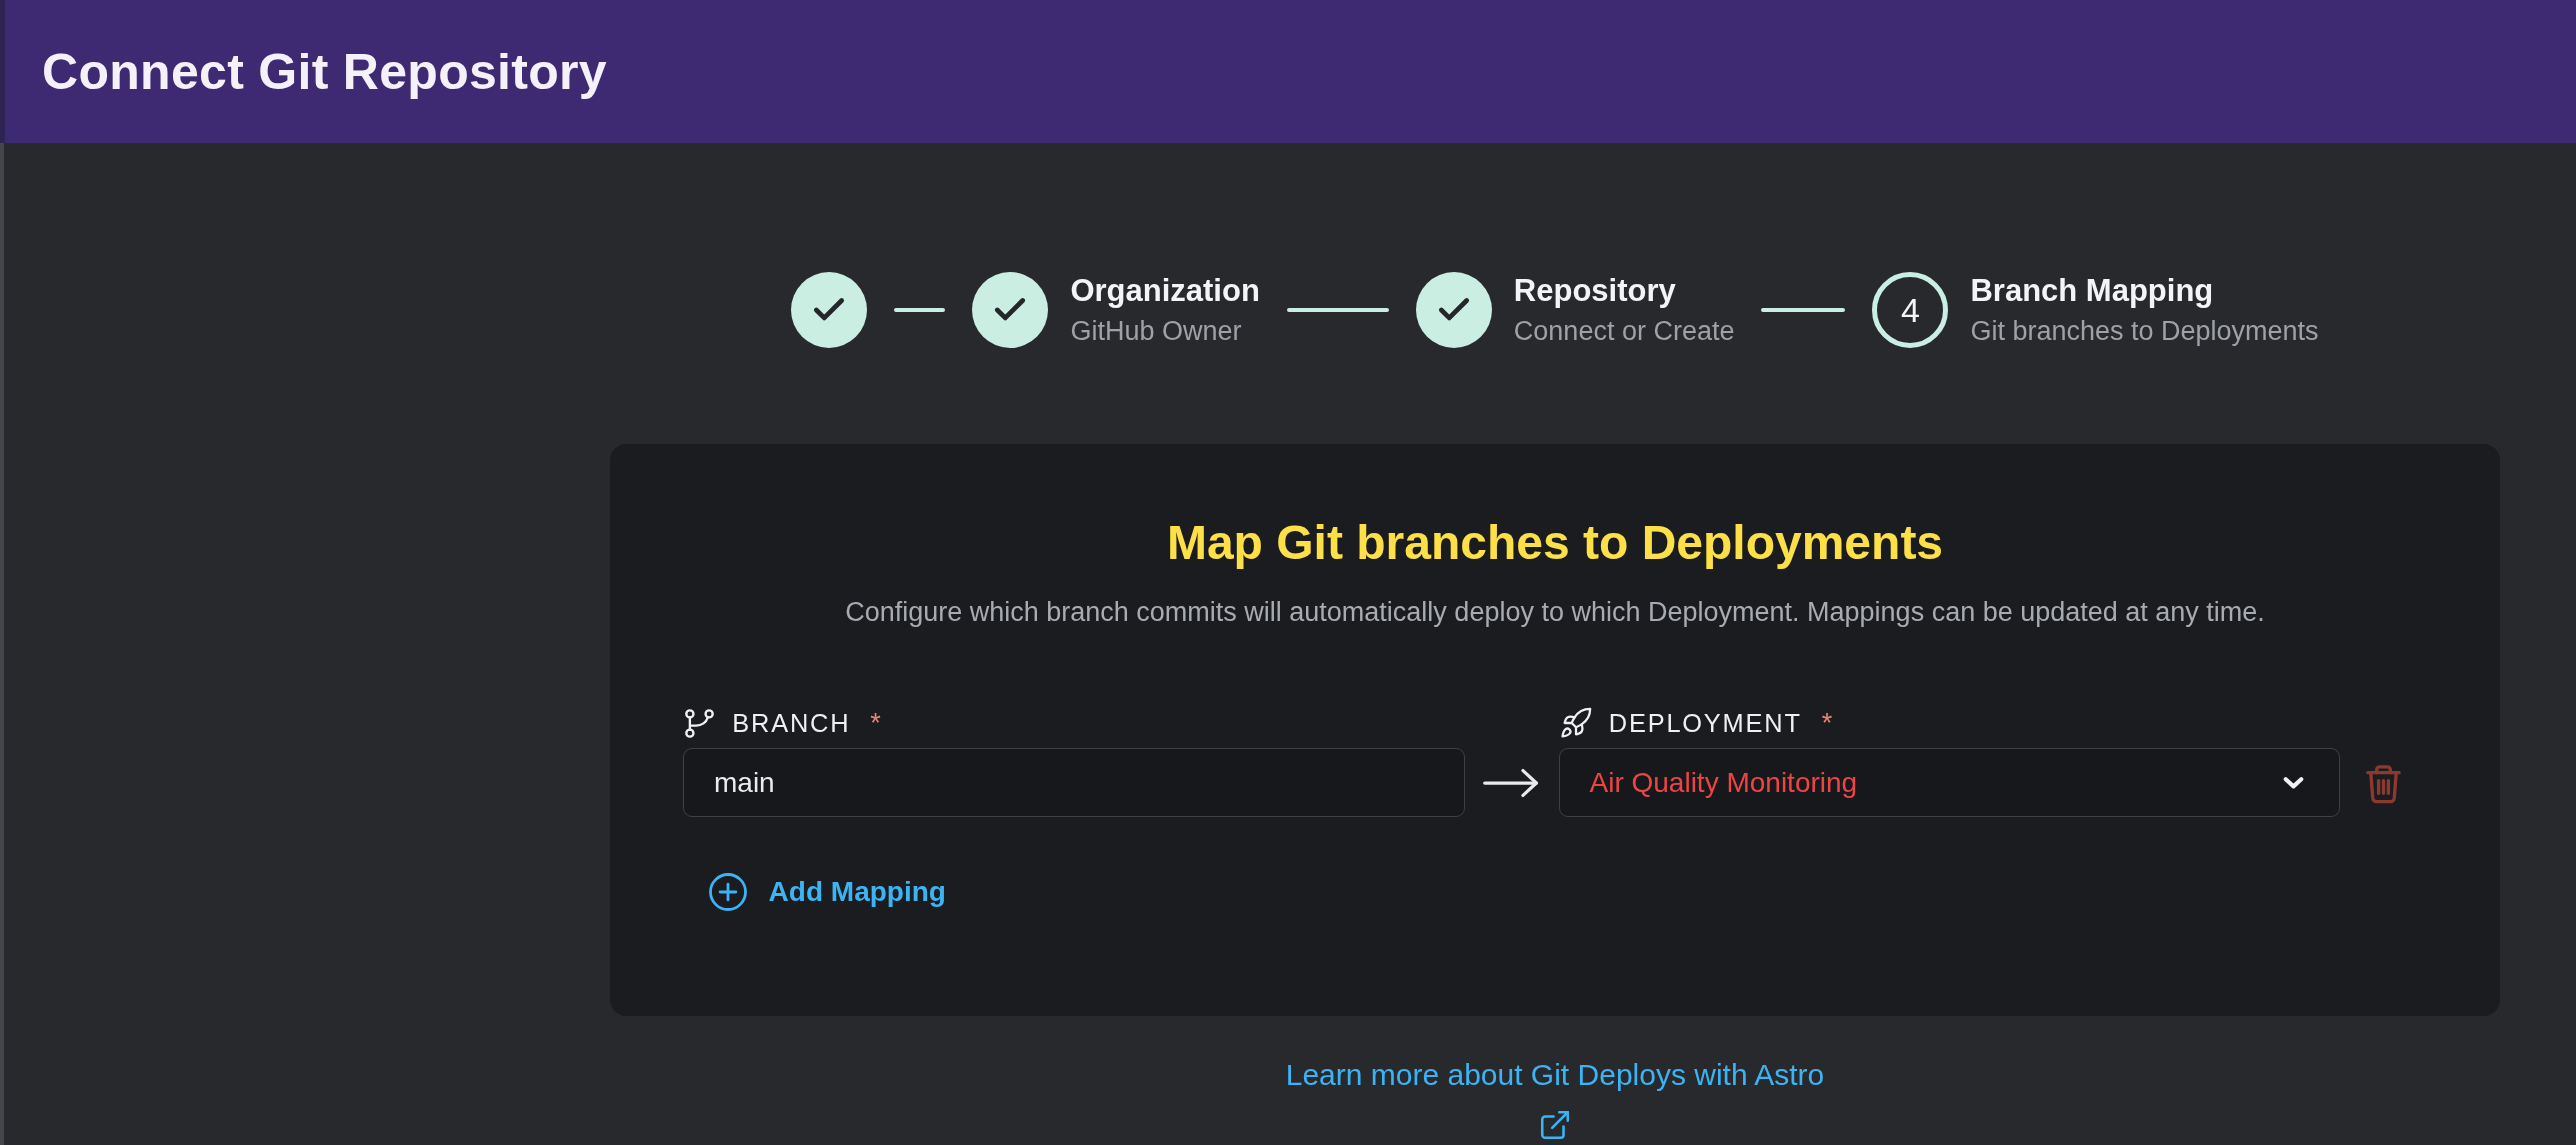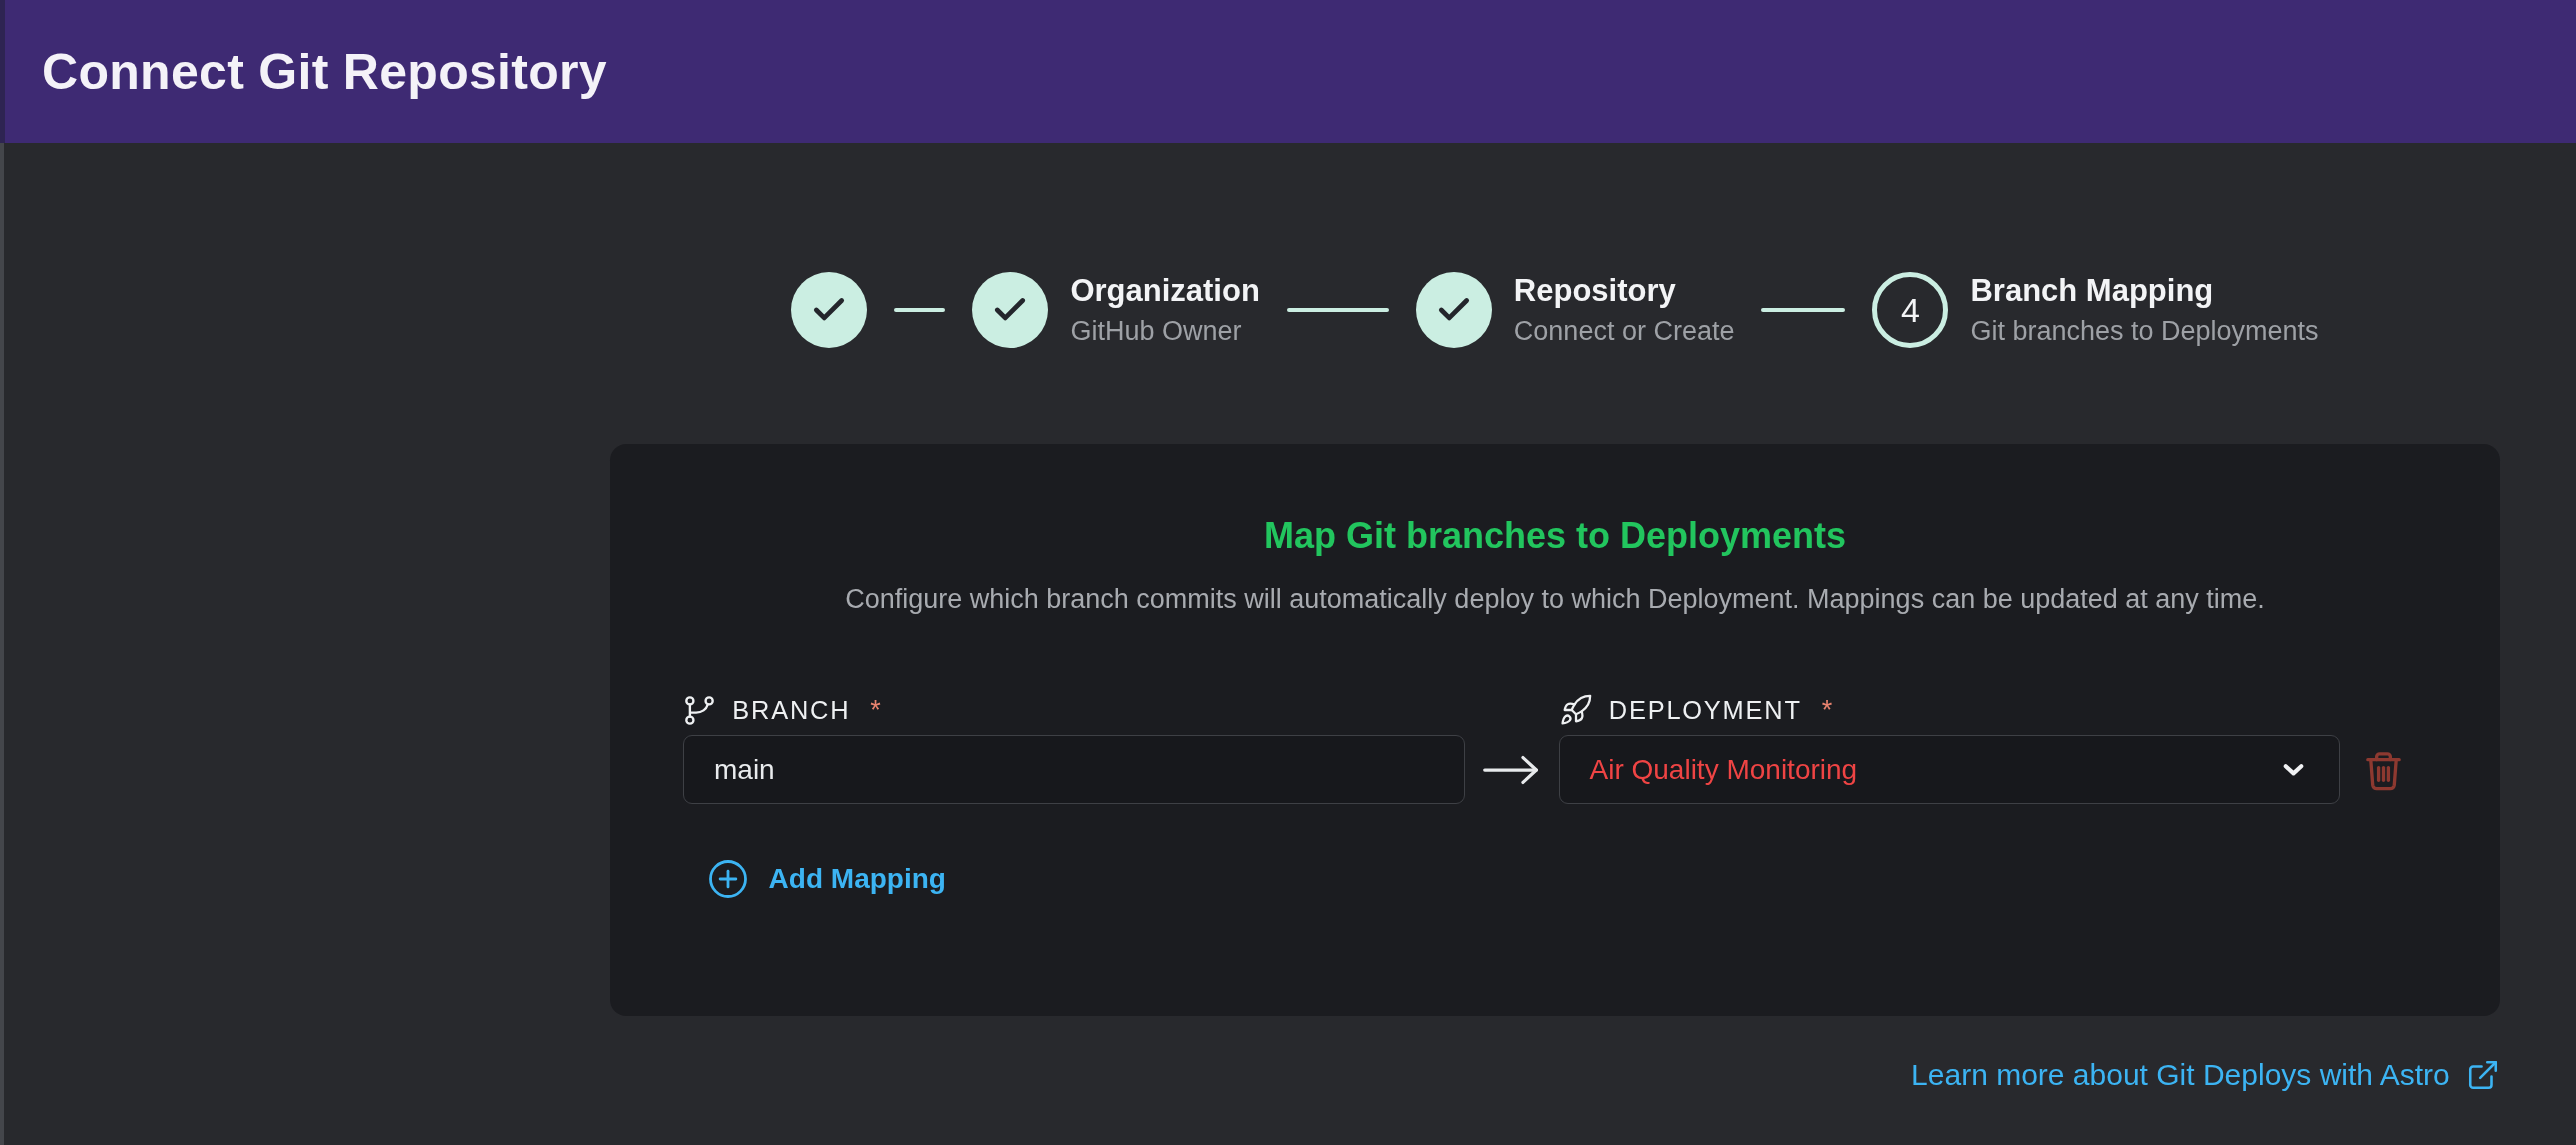--- a/index.html
+++ b/index.html
@@ -41,21 +41,21 @@
   .step-sub   { font-size:27px; color:#9ea1a6; white-space:nowrap; }
   .connector { height:4.5px; border-radius:2.7px; background:#cbeee2; margin:0 27px; flex:0 0 auto; }
   .connector.c1 { width:51px; } .connector.c2 { width:102px; } .connector.c3 { width:84px; }
 
   
   .mapping-card {
     margin-top:96px; height:572px; width:100%;
     background:#1b1c20; border-radius:16.3px;
     padding:71px 73px 0 73px;
   }
-  .card-title { text-align:center; font-size:36px; font-weight:bold; color:#22c55e; }
+  .card-title { text-align:center; font-size:48px; font-weight:bold; color:#fde047; }
   .card-sub   { text-align:center; font-size:27px; color:#a8abb0; margin-top:27px; }
 
   .mapping-grid {
     margin-top:78px;
     display:grid; grid-template-columns:1fr 94px 1fr 87px;
     row-gap:8px; align-items:center;
   }
   .field-label { display:flex; align-items:center; gap:16.3px; }
   .field-label .label-text { font-size:25.4px; color:#eef0f2; letter-spacing:1.8px; }
   .required { color:#e9836f; font-size:27px; margin-left:3.6px; }
@@ -82,21 +82,21 @@
   .add-mapping {
     margin-top:54px; margin-left:23.6px;
     display:inline-flex; align-items:center; gap:20px;
     background:none; border:none; cursor:pointer; color:#3cb4f3;
   }
   .add-mapping .add-label { font-size:28px; font-weight:bold; color:#3cb4f3; font-family:"Liberation Sans", sans-serif; }
 
   .learn-more {
     margin-top:42px;
     display:flex; justify-content:flex-end; align-items:center; gap:16.3px;
-    color:#3cb4f3; font-size:30px; text-decoration:none;
+    color:#3cb4f3; font-size:30px; text-decoration:none;flex-direction:column;
   }
 </style>
 </head>
 <body>
 
 <div class="edge-strip-header"></div>
 <div class="edge-strip-body"></div>
 
 <header class="dialog-header">
   <h1 class="dialog-title">Connect Git Repository</h1>

